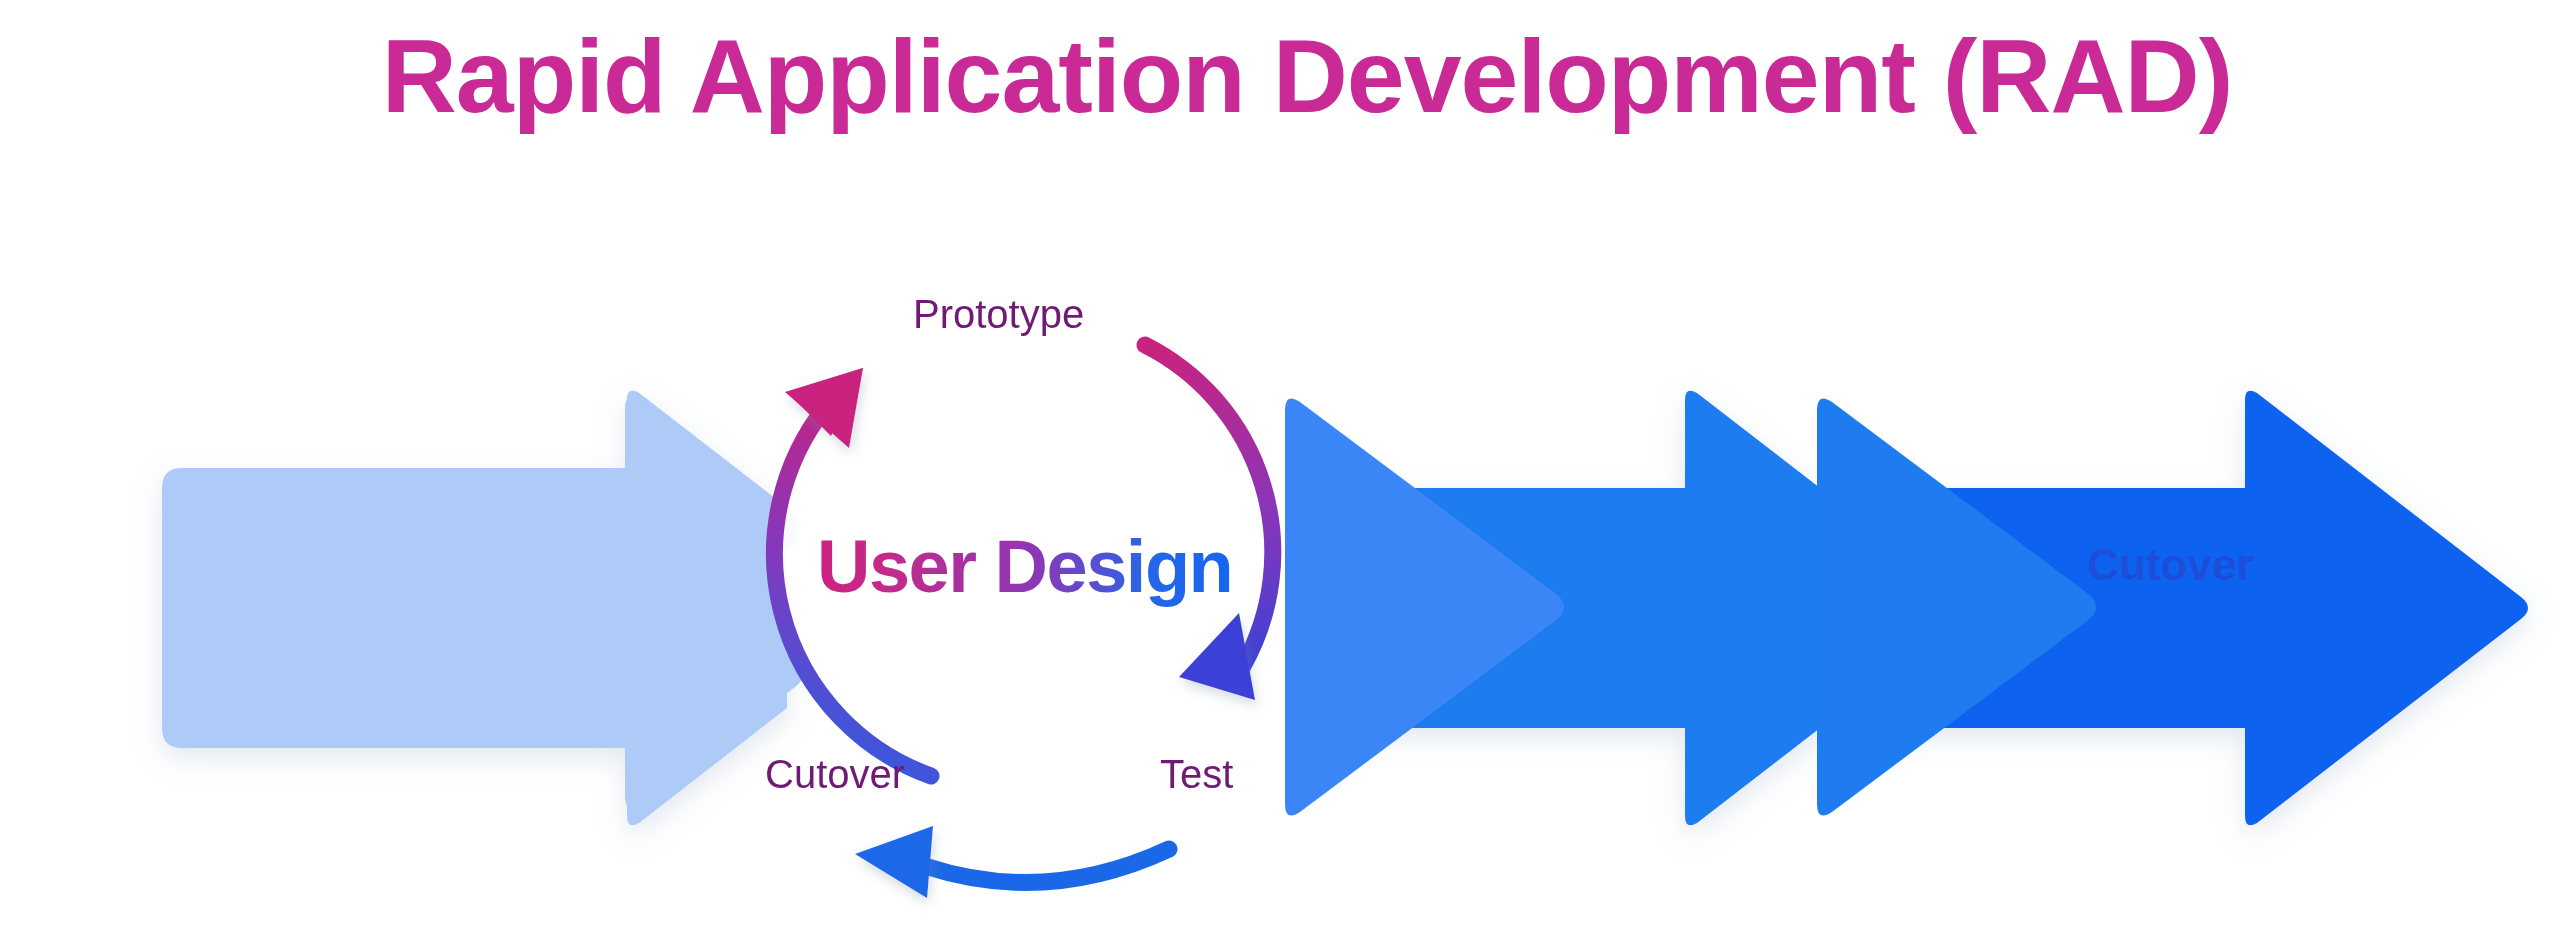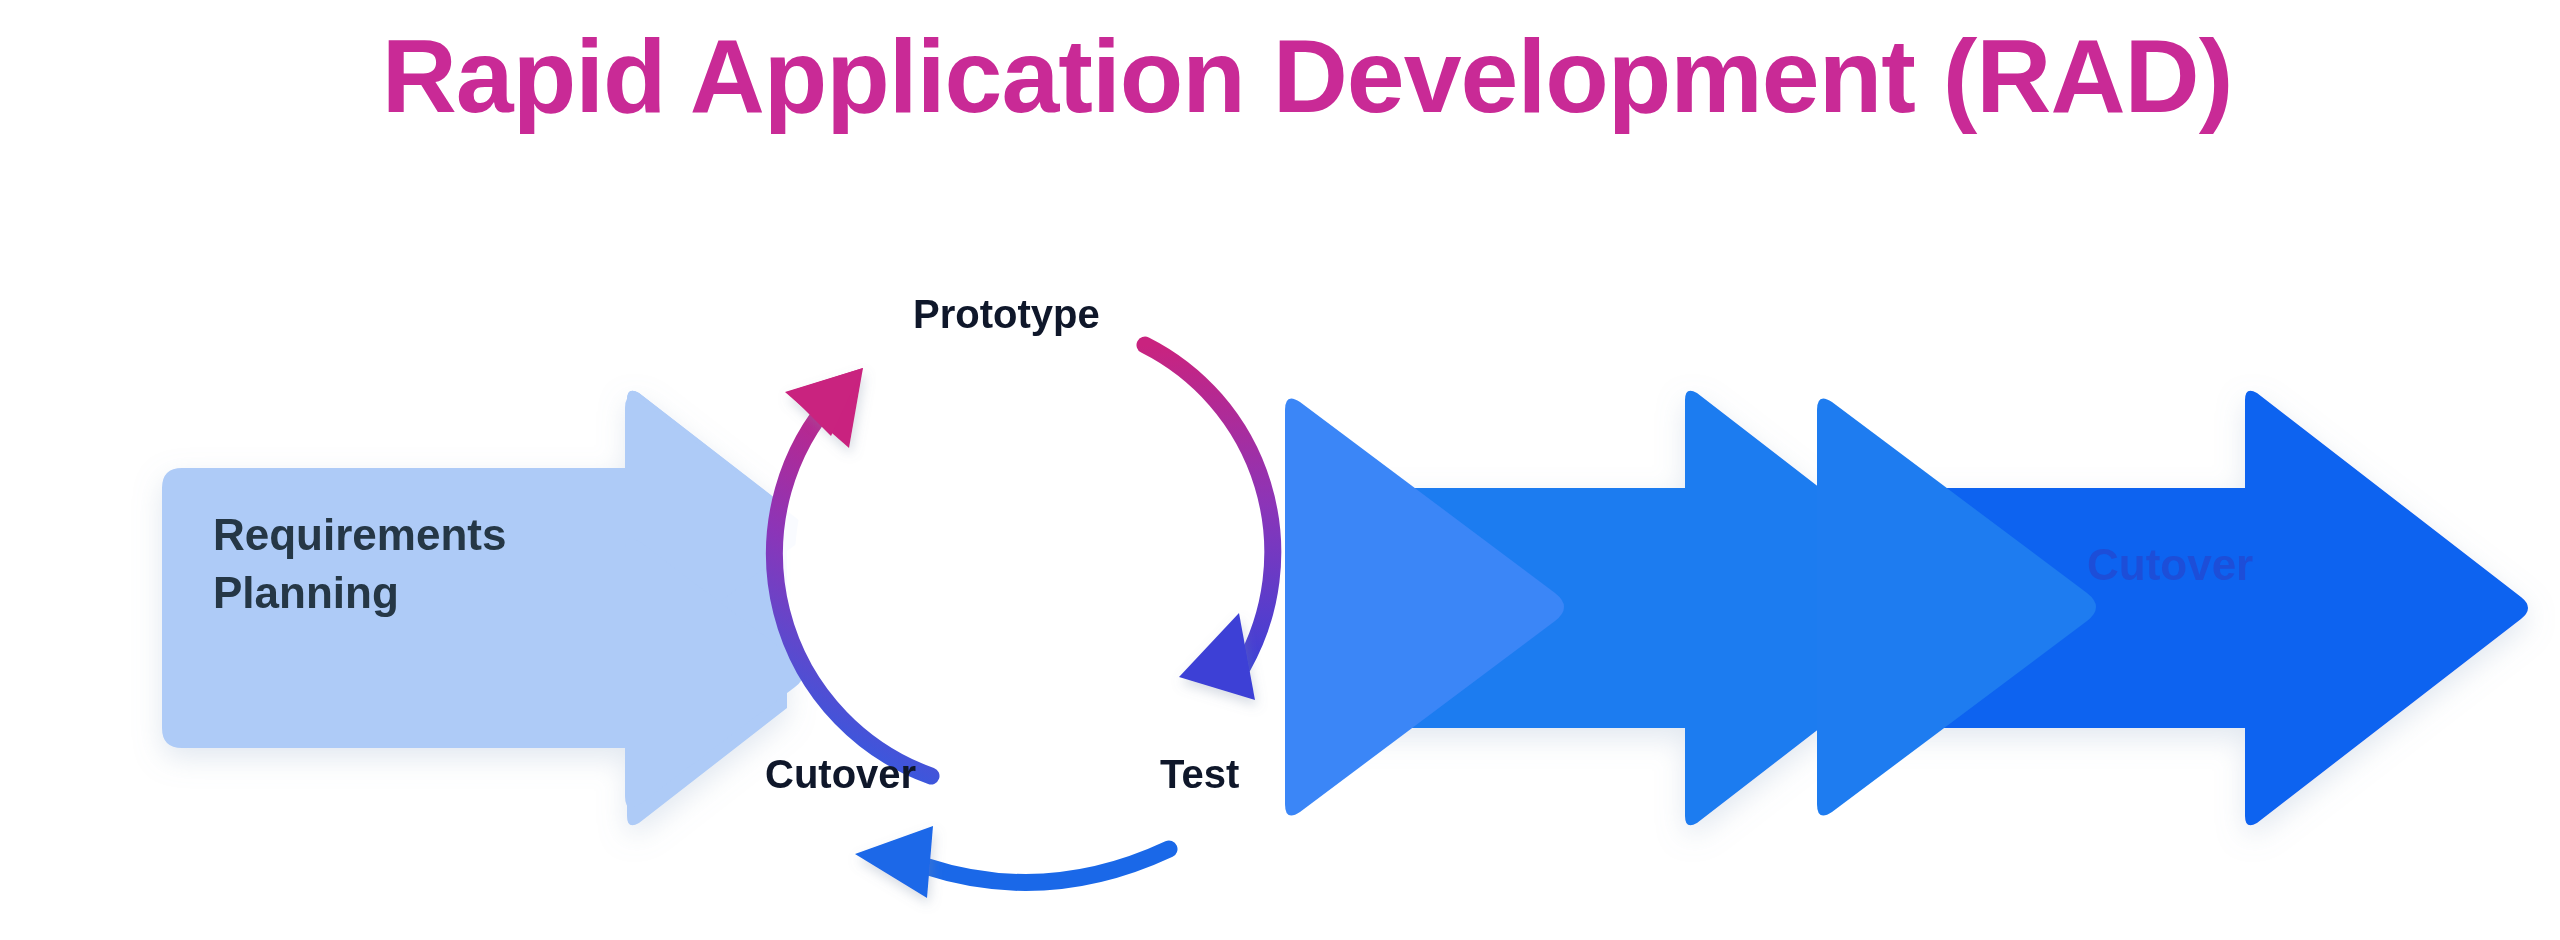--- a/index.html
+++ b/index.html
@@ -76,23 +76,23 @@
     top: 540px;
     width: 380px;
     font-size: 44px;
     color: #1d4ed8;
   }
 
   
   .cycle-label {
     position: absolute;
     font-family: "Liberation Sans", sans-serif;
-    font-weight: bold;
+    font-weight: normal;
     font-size: 40px;
-    color: #0f172a;
+    color: #701a75;
     white-space: nowrap;
     text-align: center;
   }
   #label-prototype { left: 886px; top: 292px; }
   #label-refine    { left: 738px; top: 752px; }
   #label-test      { left: 1133px; top: 752px; }
 
   
   #label-userdesign {
     position: absolute;
@@ -249,23 +249,22 @@
     </g>
 
     <g>
       <path d="M1142 849
                Q1020 906 898 866" fill="none" stroke="#1A68E8" stroke-width="17" stroke-linecap="round"></path>
       <path d="M828 854 L906 826 L900 898 Z" fill="#1A68E8" filter="url(#tinyShadow)"></path>
     </g>
 
   </svg>
 
-  <div class="arrow-label" id="label-requirements">Requirements
-Planning</div>
-
+
+  <div id="label-userdesign">User Design</div>
 
 
   <div class="arrow-label" id="label-cutover">Cutover</div>
 
   <div class="cycle-label" id="label-prototype">Prototype</div>
 
   <div class="cycle-label" id="label-test">Test</div>
 
   <div class="cycle-label" id="label-refine">Cutover</div>
 

